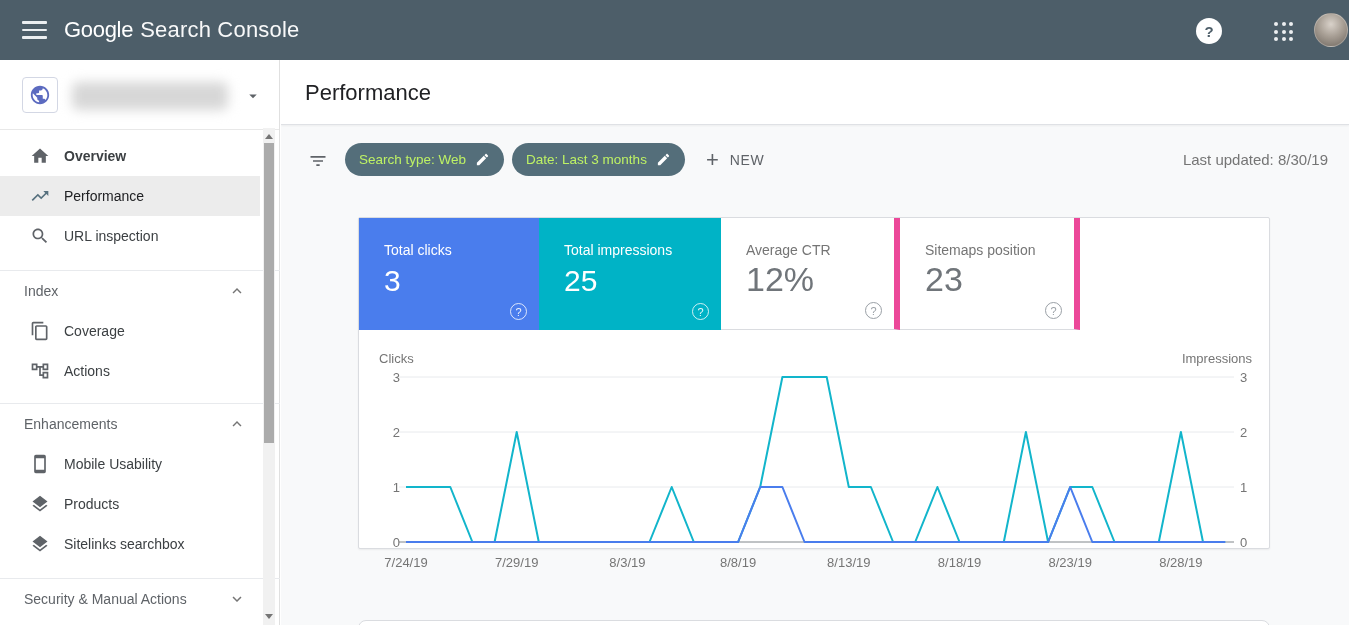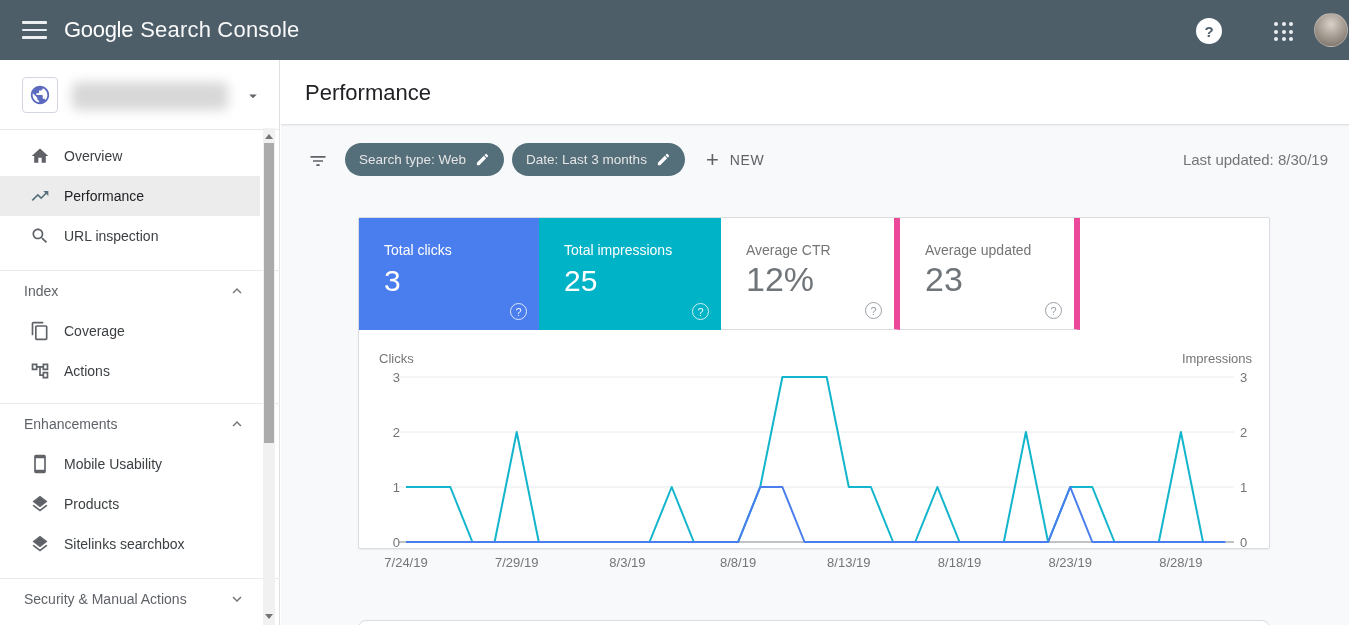--- a/index.html
+++ b/index.html
@@ -30,32 +30,32 @@
   .prop-arrow { position:absolute; left:244px; top:27px; }
   .nav-row { position:relative; width:260px; height:40px; line-height:40px; cursor:pointer; }
   .nav-row.sel { background:#ececec; }
   .nav-row svg.nicon { position:absolute; left:30px; top:10px; }
   .nav-row .nlabel { position:absolute; left:64px; font-size:14px; color:#3c4043; }
   .nav-row.sel .nlabel { color:#202124; }
   .sec-row { position:relative; width:260px; height:40px; line-height:40px; cursor:pointer; }
   .sec-row .slabel { position:absolute; left:24px; font-size:14px; color:#5f6368; }
   .sec-row svg.chev { position:absolute; left:228px; top:11px; }
   .divider { width:280px; border-top:1px solid #e8eaed; }
-  .mt6 { margin-top:6px; } .mt12 { margin-top:12px; } .mt14 { margin-top:14px; }
+  .mt6 { margin-top:6px;font-weight:bold; } .mt12 { margin-top:12px; } .mt14 { margin-top:14px; }
   .scrollbar { position:absolute; left:263px; top:68px; width:12px; height:497px; background:#f1f1f1; }
   .sb-up { position:absolute; left:2px; top:6px; width:0; height:0; border-left:4px solid transparent; border-right:4px solid transparent; border-bottom:5px solid #757575; cursor:pointer; }
   .sb-thumb { position:absolute; left:1px; top:15px; width:10px; height:300px; background:#ababab; cursor:pointer; }
   .sb-down { position:absolute; left:2px; bottom:6px; width:0; height:0; border-left:4px solid transparent; border-right:4px solid transparent; border-top:5px solid #757575; cursor:pointer; }
 
   
   .main { position:absolute; left:281px; top:60px; width:1068px; height:565px; background:#f8f9fa; overflow:hidden; }
   .title-band { position:absolute; top:0; left:0; width:100%; height:65px; background:#fff; border-bottom:1px solid #dfe1e5; box-shadow:0 1px 2px rgba(0,0,0,.05); }
   .page-title { position:absolute; left:24px; top:0; line-height:65px; font-size:22px; color:#202124; }
   .filter-row { position:absolute; top:83px; left:27px; height:33px; display:flex; align-items:center; }
-  .chip { height:33px; border-radius:17px; background:#546e7a; color:#e5e5e5; display:flex; align-items:center; padding:0 14px; font-size:13.5px; font-weight:500; cursor:pointer; }
+  .chip { height:33px; border-radius:17px; background:#546e7a; color:#bef264; display:flex; align-items:center; padding:0 14px; font-size:13.5px; font-weight:500; cursor:pointer; }
   .chip svg { margin-left:9px; }
   .chip + .chip { margin-left:8px; }
   .filter-ic { margin-right:17px; margin-top:2px; }
   .new-btn { display:flex; align-items:center; margin-left:21px; cursor:pointer; color:#5f6368; }
   .new-btn .plus { font-size:22px; font-weight:300; line-height:22px; }
   .new-btn .nlab { font-size:14px; font-weight:500; letter-spacing:.6px; margin-left:11px; }
   .last-updated { position:absolute; right:21px; top:91px; font-size:15px; color:#757575; }
 
   .panel { position:absolute; left:77px; top:157px; width:912px; height:332px; background:#fff; border:1px solid #dadce0; border-radius:2px; box-shadow:0 1px 2px rgba(0,0,0,.06); }
   .mcards { display:flex; height:112px; }
@@ -240,21 +240,21 @@
           <div class="mlabel">Total impressions</div>
           <div class="mvalue">25</div>
           <div class="qmark">?</div>
         </div>
         <div class="mcard plain w3">
           <div class="mlabel">Average CTR</div>
           <div class="mvalue">12%</div>
           <div class="qmark">?</div>
         </div>
         <div class="mcard plain w4">
-          <div class="mlabel">Average updated</div>
+          <div class="mlabel">Sitemaps position</div>
           <div class="mvalue">23</div>
           <div class="qmark">?</div>
         </div>
       </div>
       <div class="chart-wrap">
         <svg width="910" height="246" viewBox="0 0 910 246">
             <line x1="40" y1="196" x2="875" y2="196" stroke="#80868b" stroke-width="1"></line>
             <line x1="40" y1="141" x2="875" y2="141" stroke="#e8eaed" stroke-width="1"></line>
             <line x1="40" y1="86" x2="875" y2="86" stroke="#e8eaed" stroke-width="1"></line>
             <line x1="40" y1="31" x2="875" y2="31" stroke="#e8eaed" stroke-width="1"></line>

